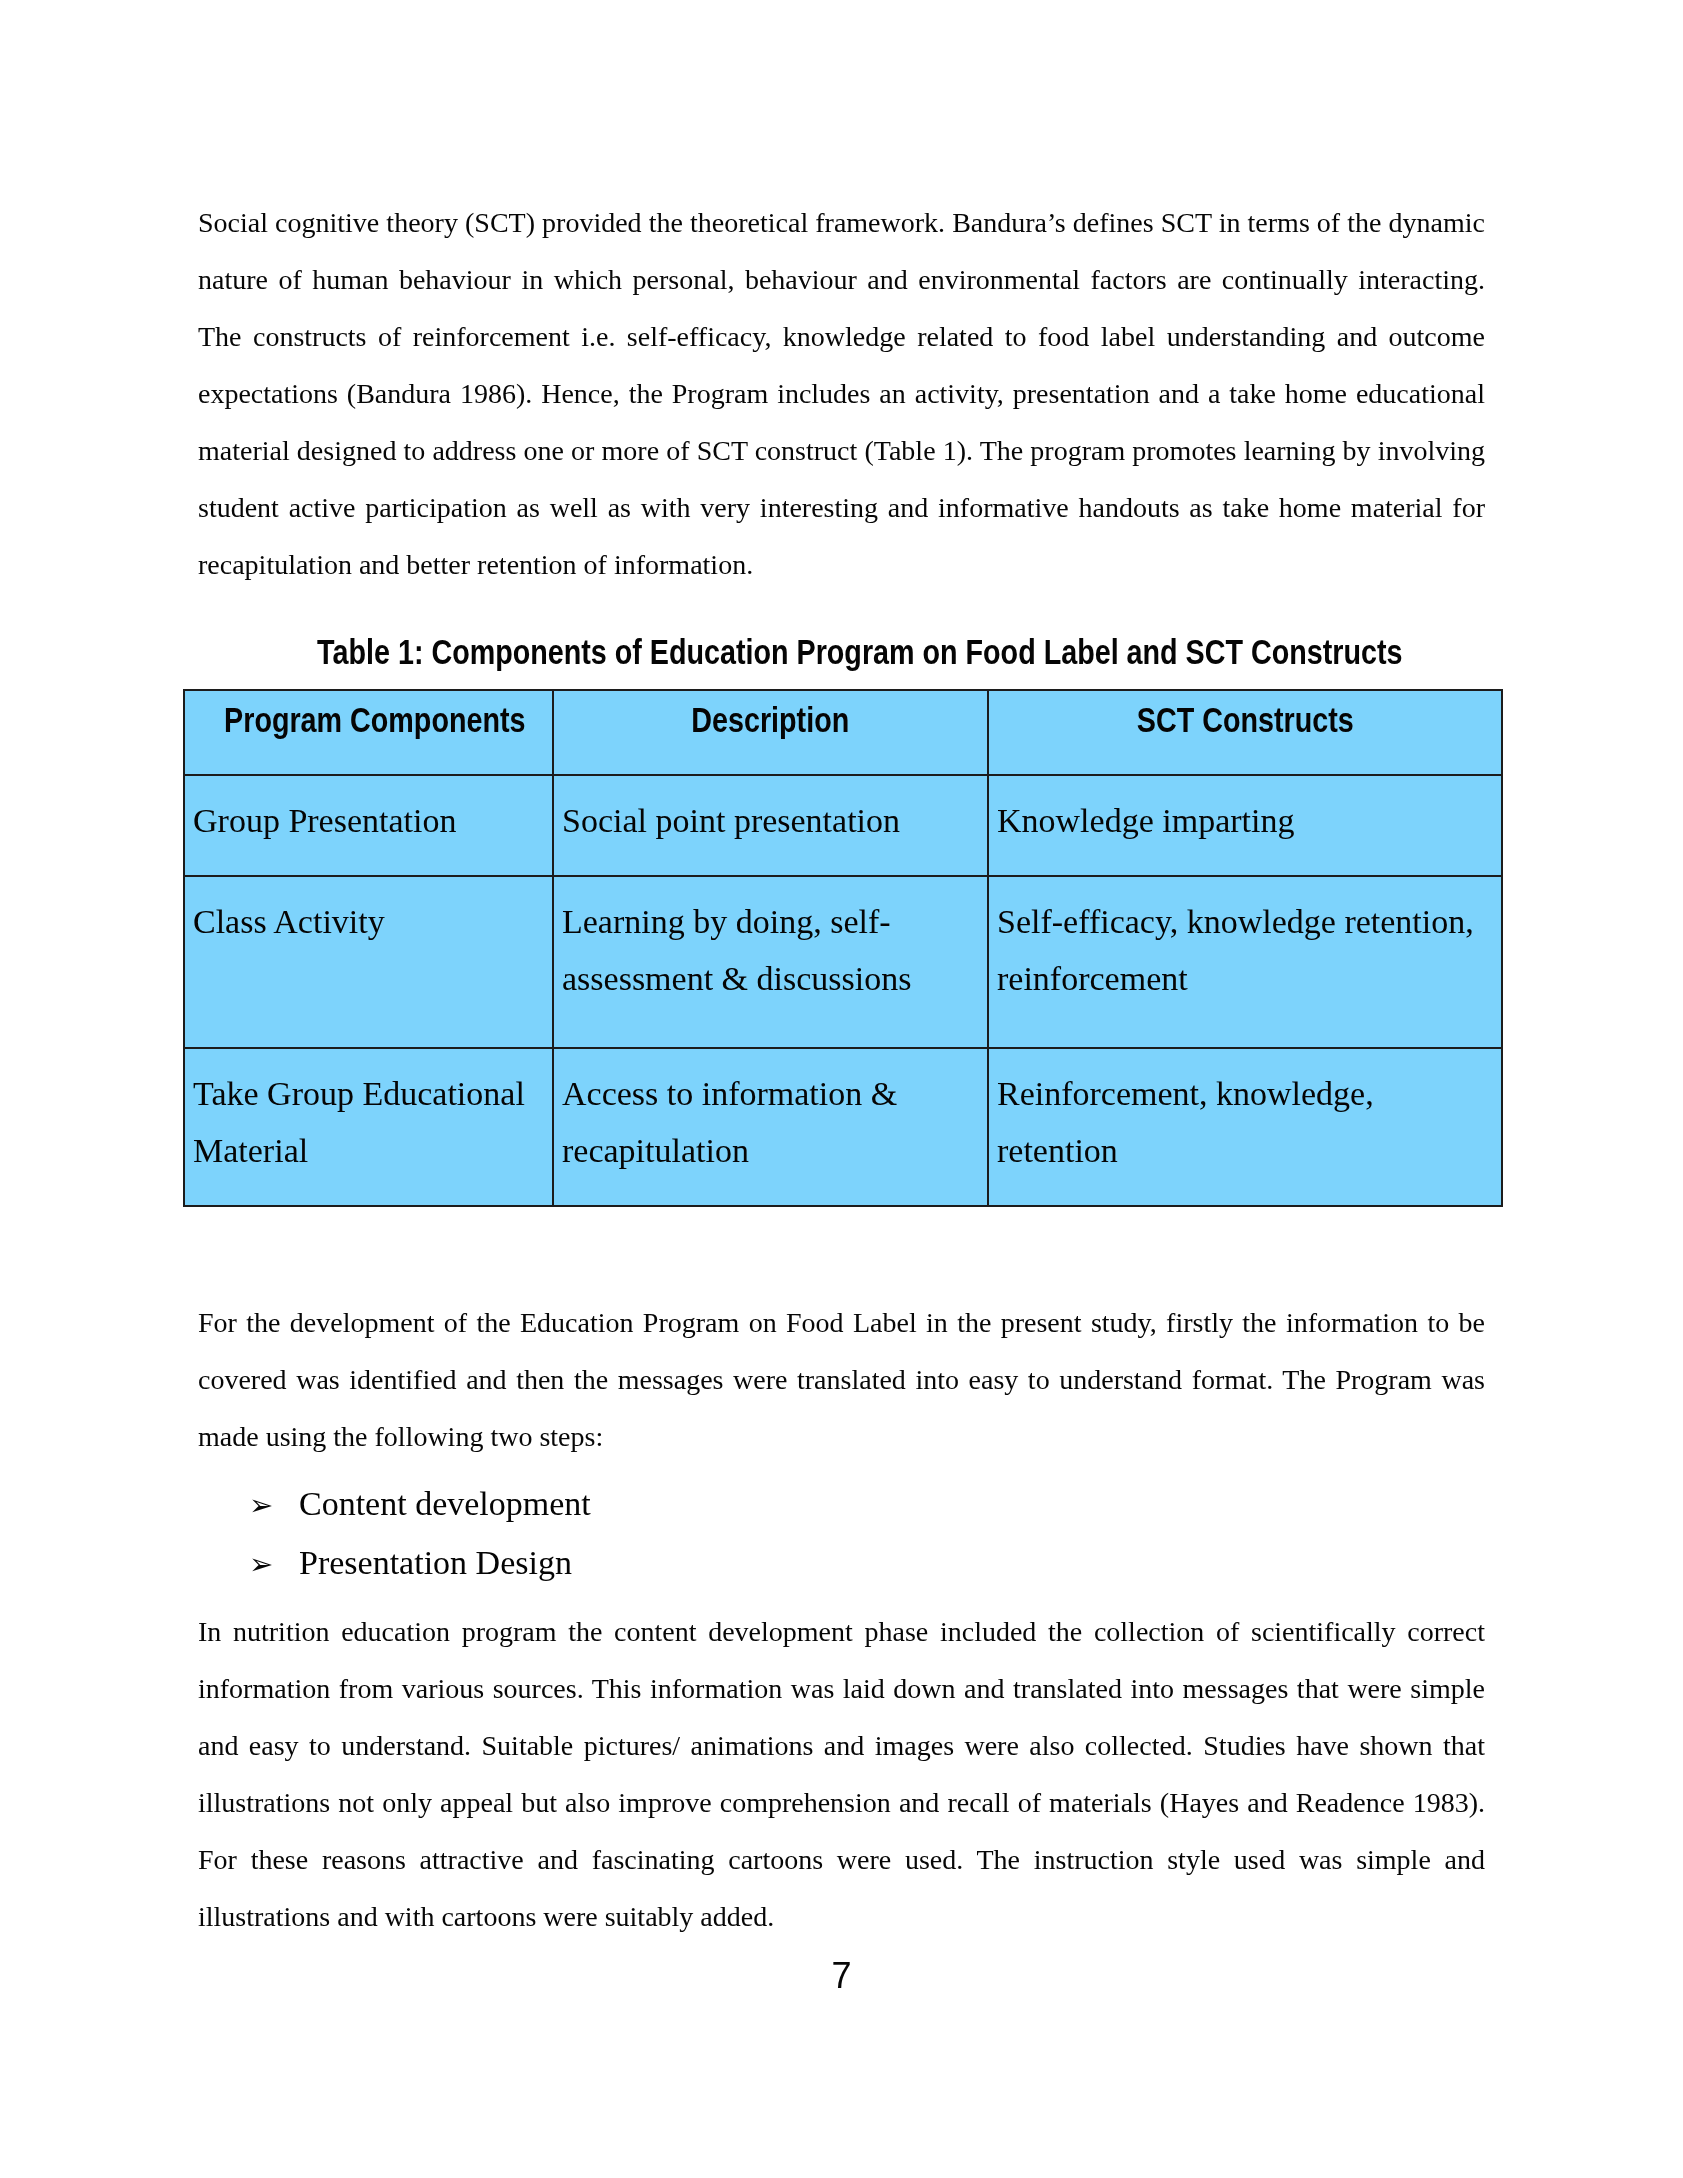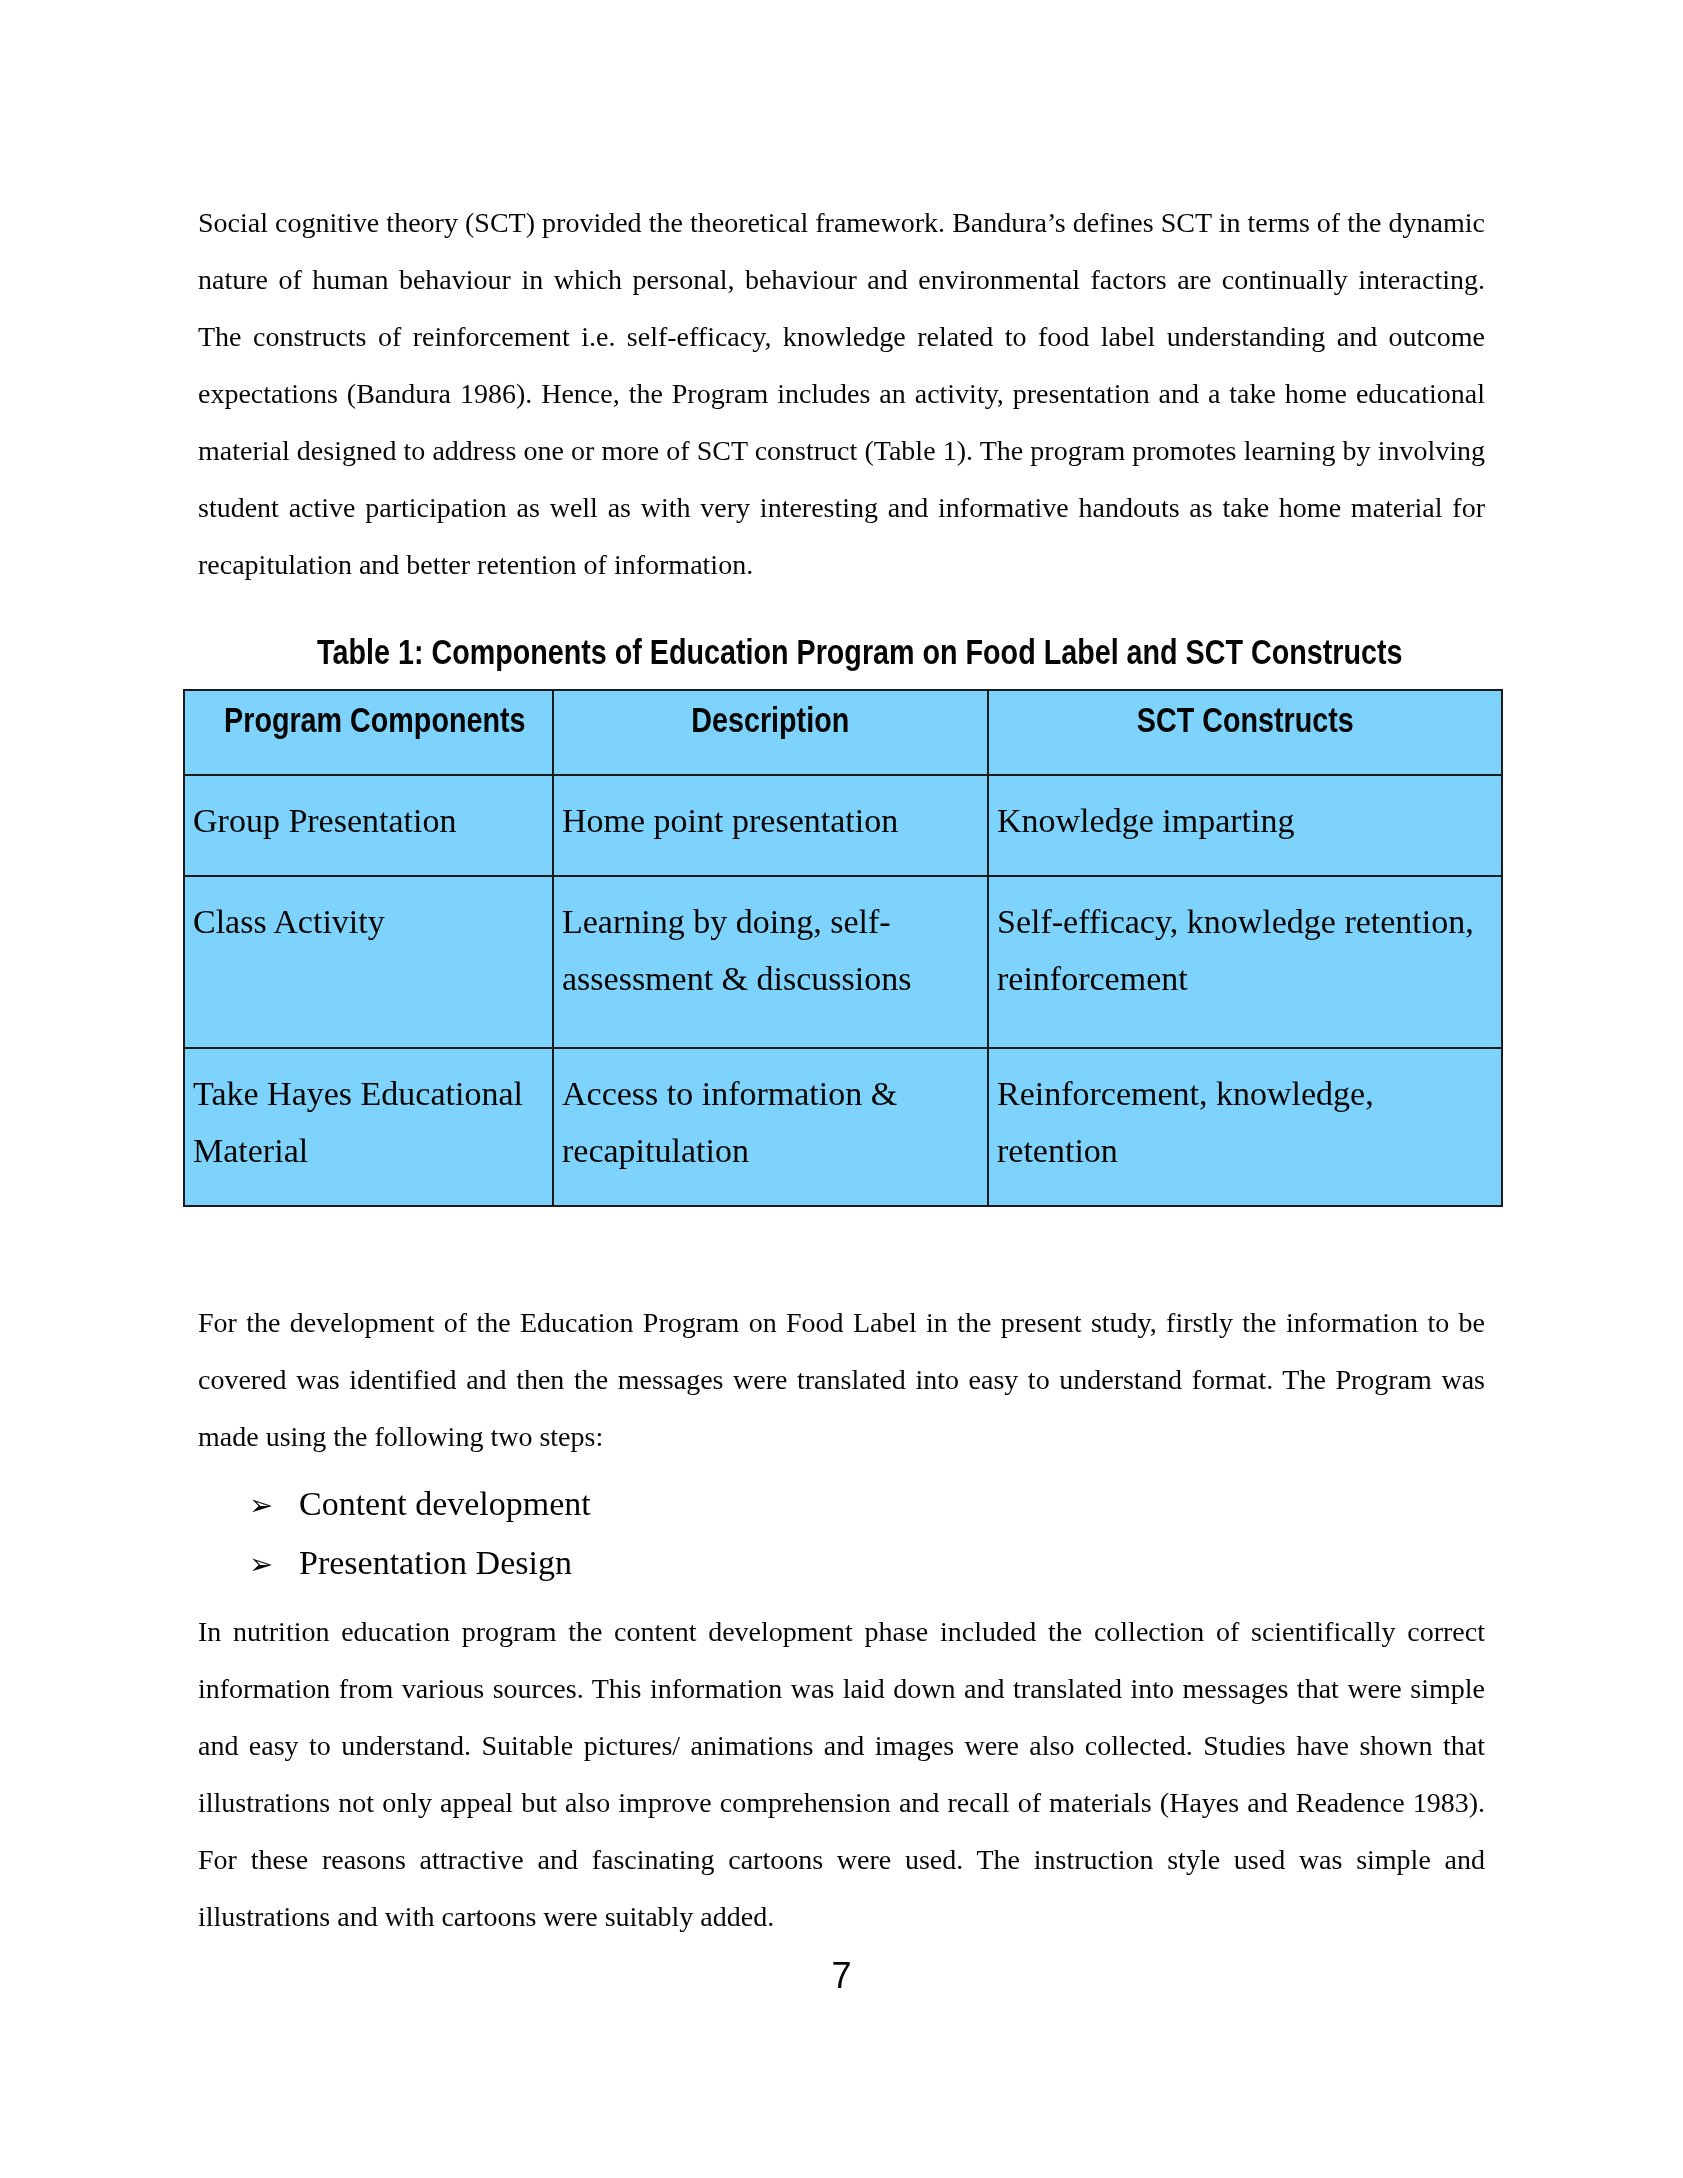--- a/index.html
+++ b/index.html
@@ -117,30 +117,30 @@
         <col class="c3">
       </colgroup>
     <tbody>
       <tr class="row-header">
         <th><span class="condensed">Program Components</span></th>
         <th><span class="condensed">Description</span></th>
         <th><span class="condensed">SCT Constructs</span></th>
       </tr>
       <tr class="row-1">
         <td>Group Presentation</td>
-        <td>Home point presentation</td>
+        <td>Social point presentation</td>
         <td>Knowledge imparting</td>
       </tr>
       <tr class="row-2">
         <td>Class Activity</td>
         <td>Learning by doing, self-assessment &amp; discussions</td>
         <td>Self-efficacy, knowledge retention, reinforcement</td>
       </tr>
       <tr class="row-3">
-        <td>Take Hayes Educational Material</td>
+        <td>Take Group Educational Material</td>
         <td>Access to information &amp; recapitulation</td>
         <td>Reinforcement, knowledge, retention</td>
       </tr>
     </tbody>
   </table>
 
   <p class="body-para para-dev">For the development of the Education Program on Food Label in the present study, firstly the information to be covered was identified and then the messages were translated into easy to understand format. The Program was made using the following two steps:</p>
 
   <div class="steps-list">
     <div class="step-item"><span class="arrow-marker">➢</span><span>Content development</span></div>

